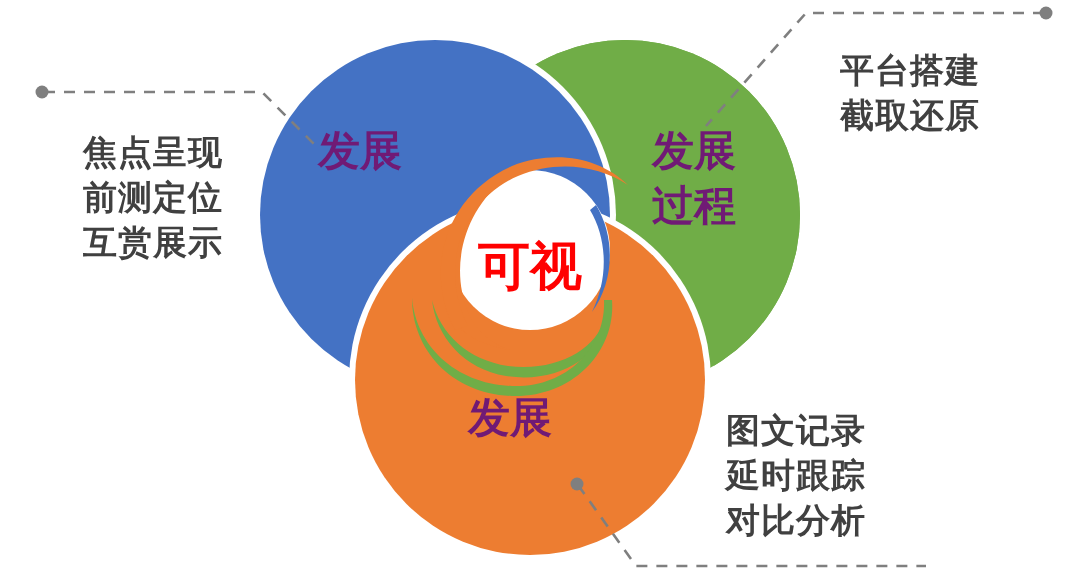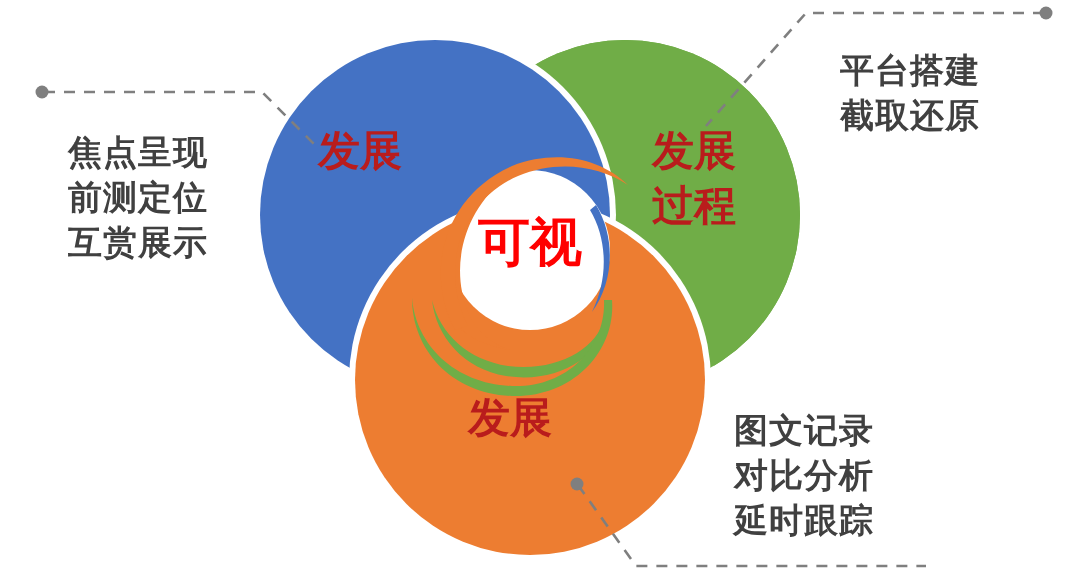--- a/index.html
+++ b/index.html
@@ -15,27 +15,27 @@
     position:absolute;
     color:#404040;
     font-weight:bold;
     font-size:34px;
     line-height:45px;
     letter-spacing:1px;
     white-space:nowrap;
   }
   .side-label .ln{display:block;}
 
-  #label-left{left:68px;top:130px;text-align:center;}
+  #label-left{left:83px;top:130px;text-align:center;}
   #label-topright{left:840px;top:48px;text-align:left;}
   #label-bottomright{left:726px;top:408px;text-align:left;}
 
   .ring-label{
     position:absolute;
-    color:#b91c1c;
+    color:#701a75;
     font-weight:bold;
     font-size:42px;
     line-height:55px;
     text-align:center;
     white-space:nowrap;
     pointer-events:none;
   }
   .ring-label .ln{display:block;}
 
   #ring-label-blue{left:290px;top:123px;width:140px;}
@@ -144,32 +144,32 @@
 
   <div class="ring-label" id="ring-label-green">
     <span class="ln">发展</span>
     <span class="ln">过程</span>
   </div>
 
   <div class="ring-label" id="ring-label-orange">
     <span class="ln">发展</span>
   </div>
 
-  <div id="center-label" style="color: rgb(255, 0, 0);">可视</div>
+  <div id="center-label" style="color: rgb(255, 0, 0); margin-top: 24px;">可视</div>
 
   <div class="side-label" id="label-left" style="color: rgb(64, 64, 64);">
     <span class="ln">焦点呈现</span>
     <span class="ln">前测定位</span>
     <span class="ln">互赏展示</span>
   </div>
 
   <div class="side-label" id="label-topright" style="color: rgb(64, 64, 64);">
     <span class="ln">平台搭建</span>
     <span class="ln">截取还原</span>
   </div>
 
-  <div class="side-label" id="label-bottomright" style="color: rgb(64, 64, 64); margin-left: 8px;">
+  <div class="side-label" id="label-bottomright" style="color: rgb(64, 64, 64);">
     <span class="ln">图文记录</span>
+    <span class="ln">延时跟踪</span>
     <span class="ln">对比分析</span>
-    <span class="ln">延时跟踪</span>
   </div>
 
 </div>
 
 </body></html>

